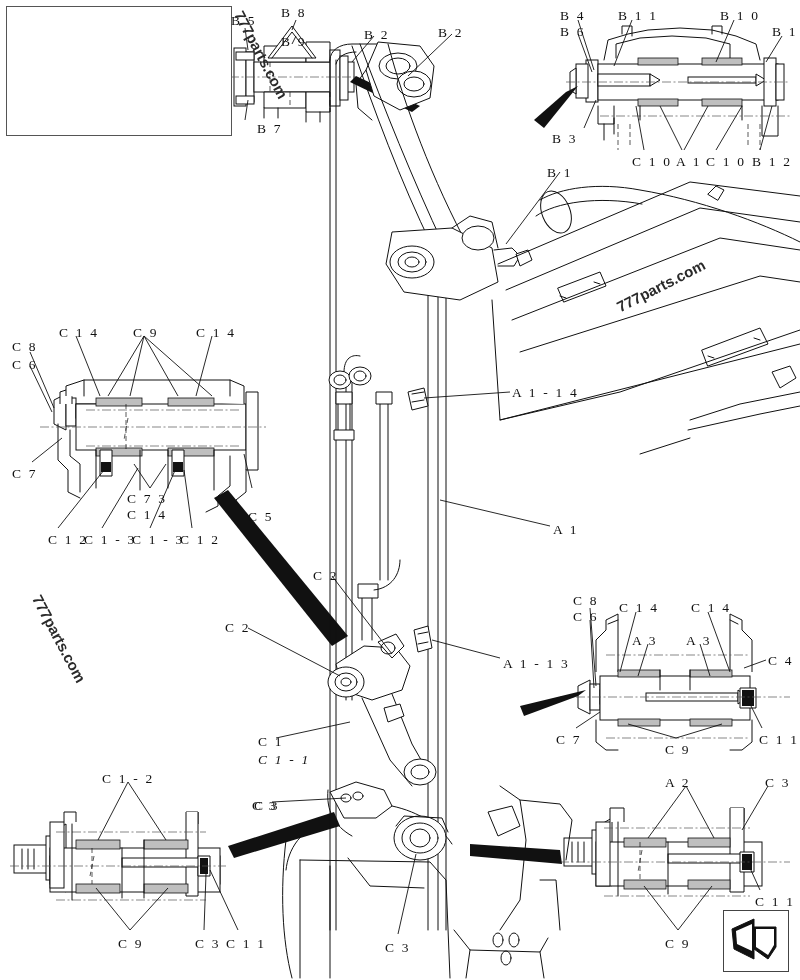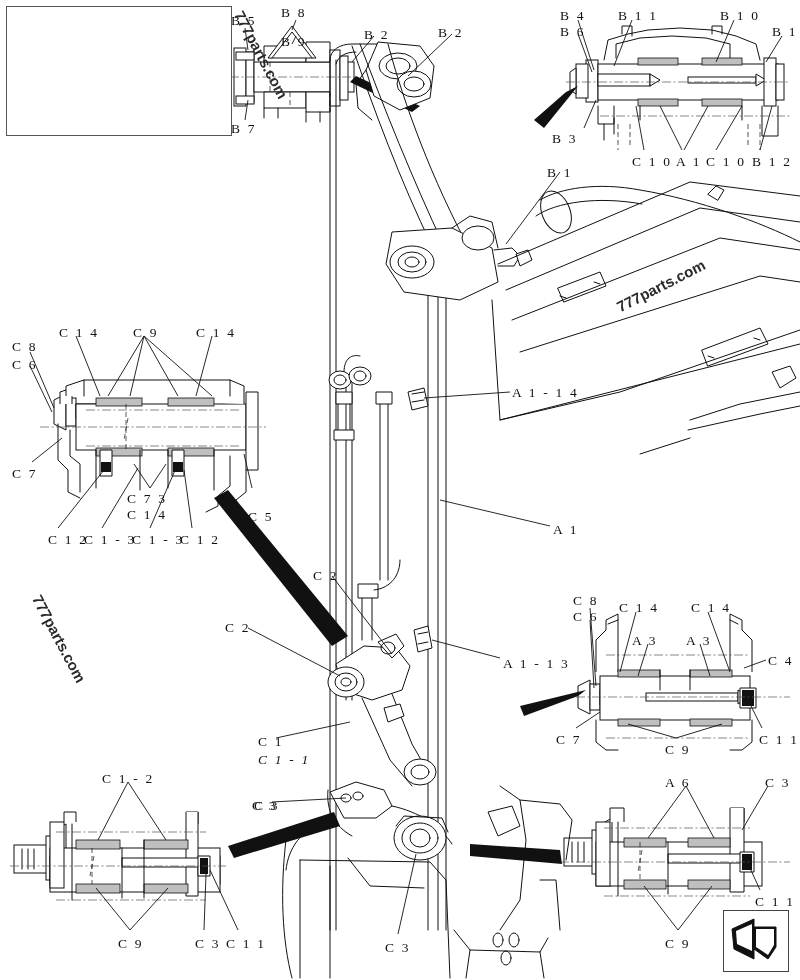--- a/index.html
+++ b/index.html
@@ -423,21 +423,21 @@
       <path d="M8 18 L30 8 L30 16 L52 16 L52 36 L44 48 L30 38 L30 48 L10 38 Z" fill="#111" stroke="#111" stroke-width="1"></path>
       <path d="M12 20 L28 13 L28 40 L13 33 Z" fill="#fff"></path>
       <path d="M32 18 L50 18 L50 34 L44 44 L32 36 Z" fill="#fff"></path>
     </svg>
   </div>
 
   <div id="callouts">
       <div class="lbl" style="left: 231px; top: 14px;">B 5</div>
       <div class="lbl" style="left: 281px; top: 6px;">B 8</div>
       <div class="lbl" style="left: 281px; top: 14px; margin-top: 21px;">B 9</div>
-      <div class="lbl" style="left: 231px; top: 122px;">B 7</div>
+      <div class="lbl" style="left: 231px; top: 122px; padding-left: 26px;">B 7</div>
       <div class="lbl" style="left: 364px; top: 28px;">B 2</div>
       <div class="lbl" style="left: 438px; top: 26px;">B 2</div>
       <div class="lbl" style="left: 560px; top: 9px;">B 4</div>
       <div class="lbl" style="left: 560px; top: 25px;">B 6</div>
       <div class="lbl" style="left: 618px; top: 9px;">B 1 1</div>
       <div class="lbl" style="left: 720px; top: 9px;">B 1 0</div>
       <div class="lbl" style="left: 772px; top: 25px;">B 1</div>
       <div class="lbl" style="left: 552px; top: 132px;">B 3</div>
       <div class="lbl" style="left: 632px; top: 155px;">C 1 0</div>
       <div class="lbl" style="left: 676px; top: 155px;">A 1</div>
@@ -474,21 +474,21 @@
       <div class="lbl" style="left: 768px; top: 654px;">C 4</div>
       <div class="lbl" style="left: 556px; top: 733px;">C 7</div>
       <div class="lbl" style="left: 665px; top: 743px;">C 9</div>
       <div class="lbl" style="left: 759px; top: 733px;">C 1 1</div>
       <div class="lbl" style="left: 102px; top: 772px;">C 1 - 2</div>
       <div class="lbl" style="left: 252px; top: 799px;">C 3</div>
       <div class="lbl" style="left: 118px; top: 937px;">C 9</div>
       <div class="lbl" style="left: 195px; top: 937px;">C 3</div>
       <div class="lbl" style="left: 226px; top: 937px;">C 1 1</div>
       <div class="lbl" style="left: 385px; top: 941px;">C 3</div>
-      <div class="lbl" style="left: 665px; top: 776px;">A 6</div>
+      <div class="lbl" style="left: 665px; top: 776px;">A 2</div>
       <div class="lbl" style="left: 765px; top: 776px;">C 3</div>
       <div class="lbl" style="left: 665px; top: 937px;">C 9</div>
       <div class="lbl" style="left: 755px; top: 895px;">C 1 1</div>
     </div>
 
   <div id="watermarks">
       <div class="wm" style="left: 246px; top: 8px; transform: rotate(62deg); transform-origin: 0px 0px;">777parts.com</div>
       <div class="wm" style="left: 614px; top: 300px; transform: rotate(-27deg); transform-origin: 0px 0px;">777parts.com</div>
       <div class="wm" style="left: 44px; top: 592px; transform: rotate(62deg); transform-origin: 0px 0px;">777parts.com</div>
     </div>

